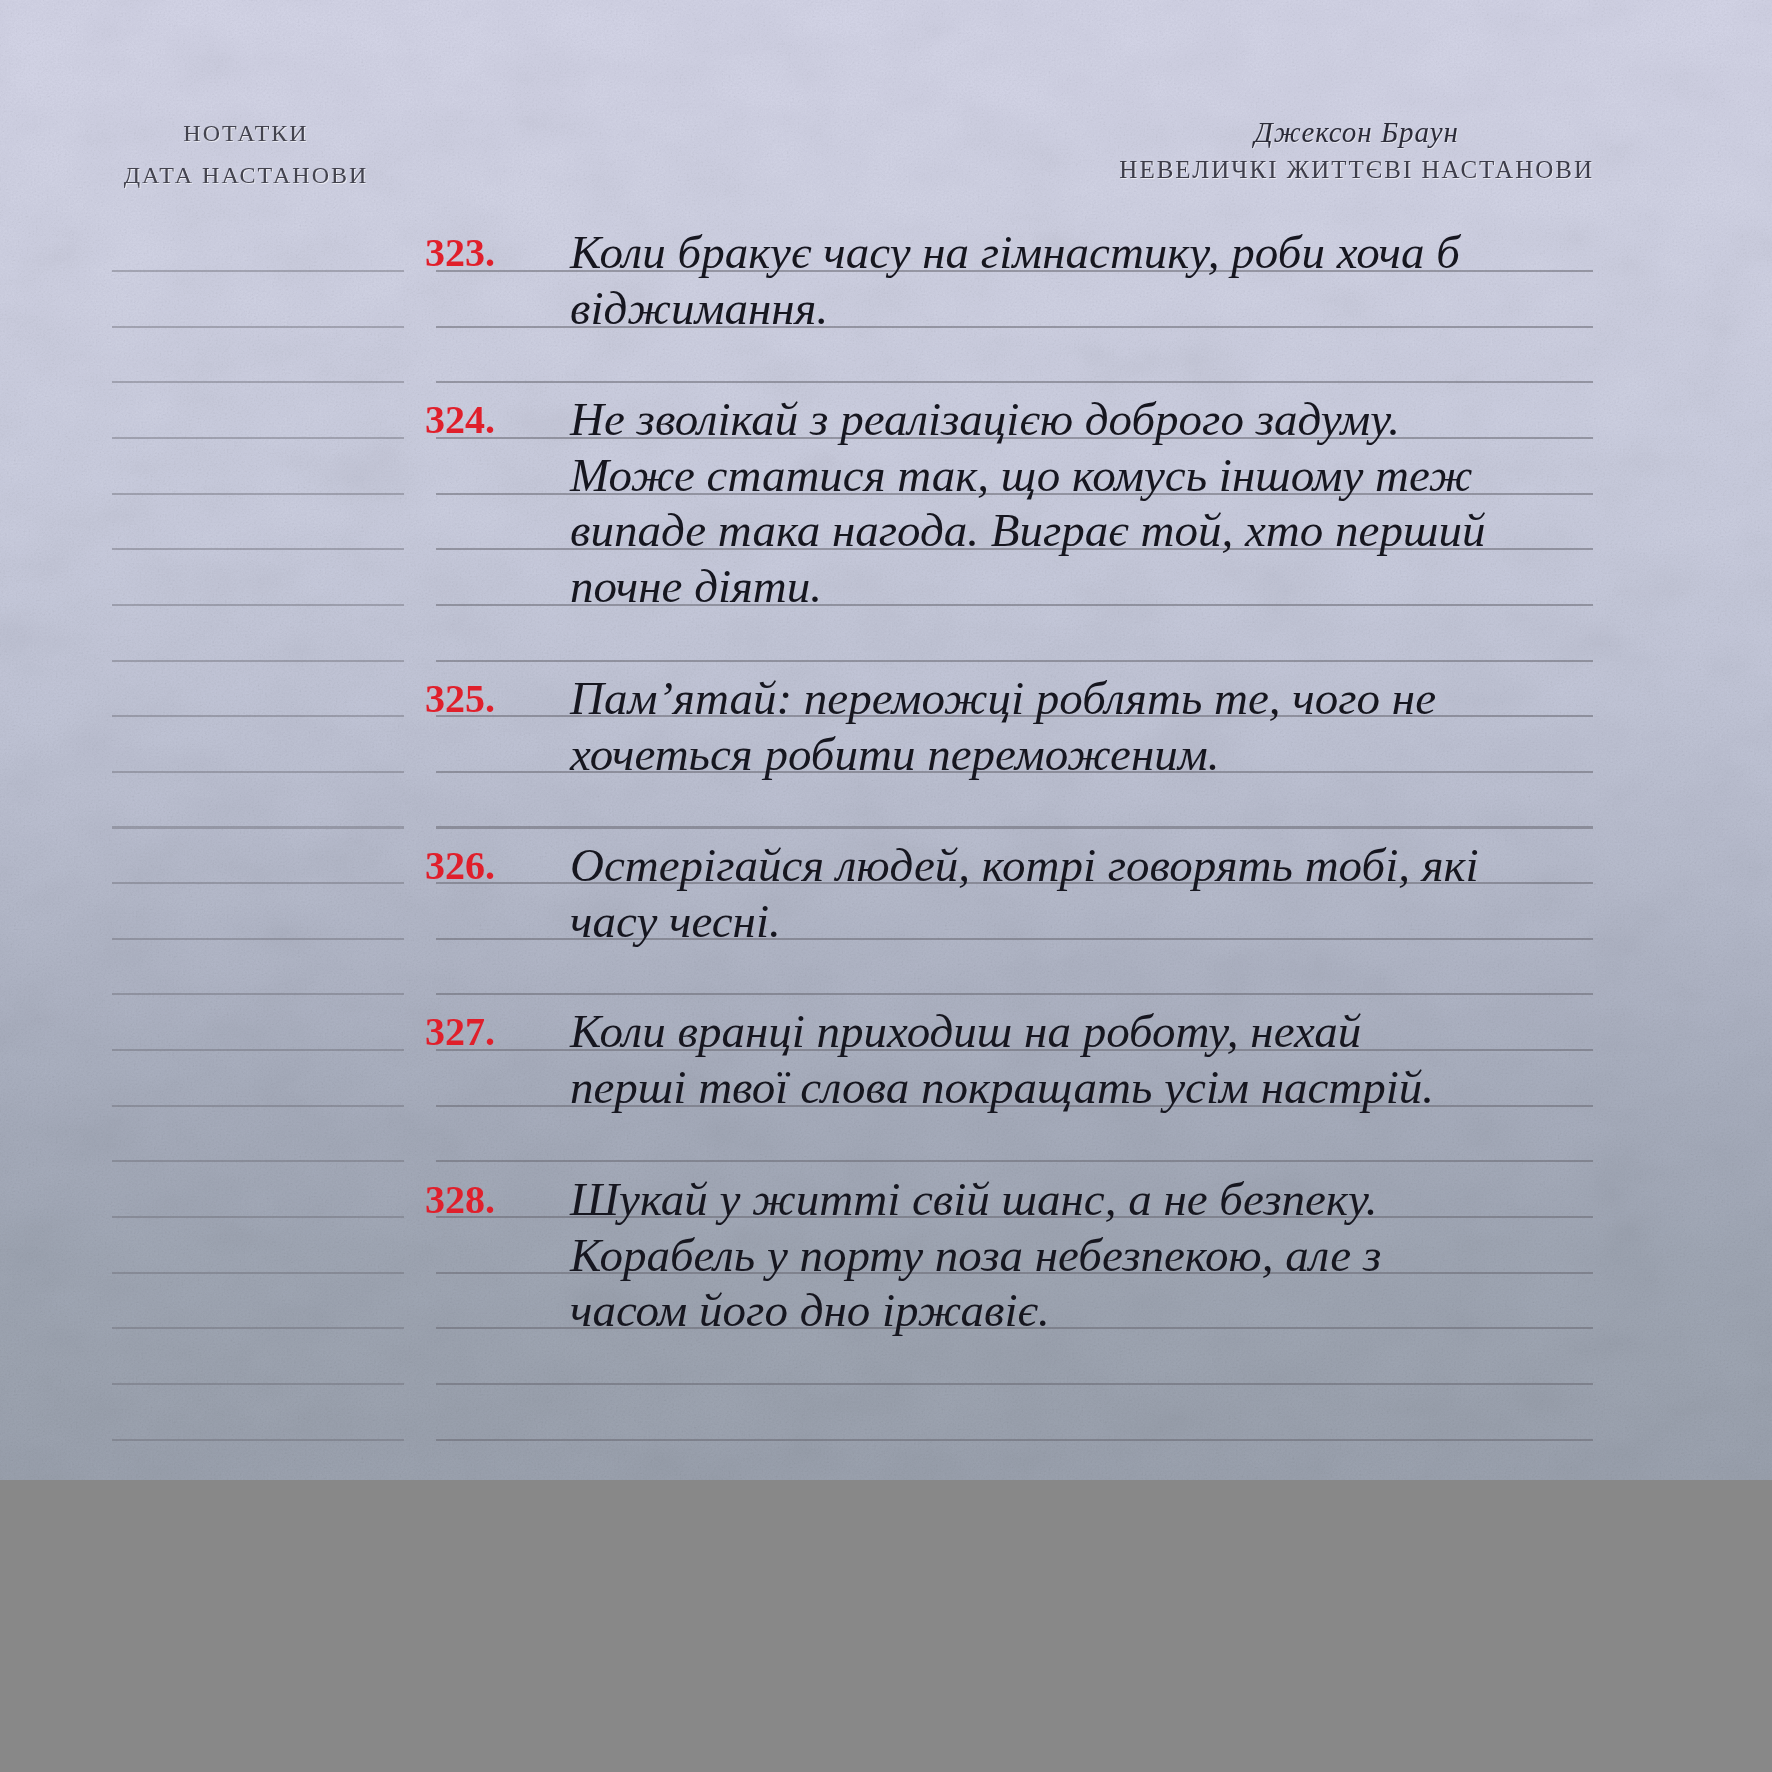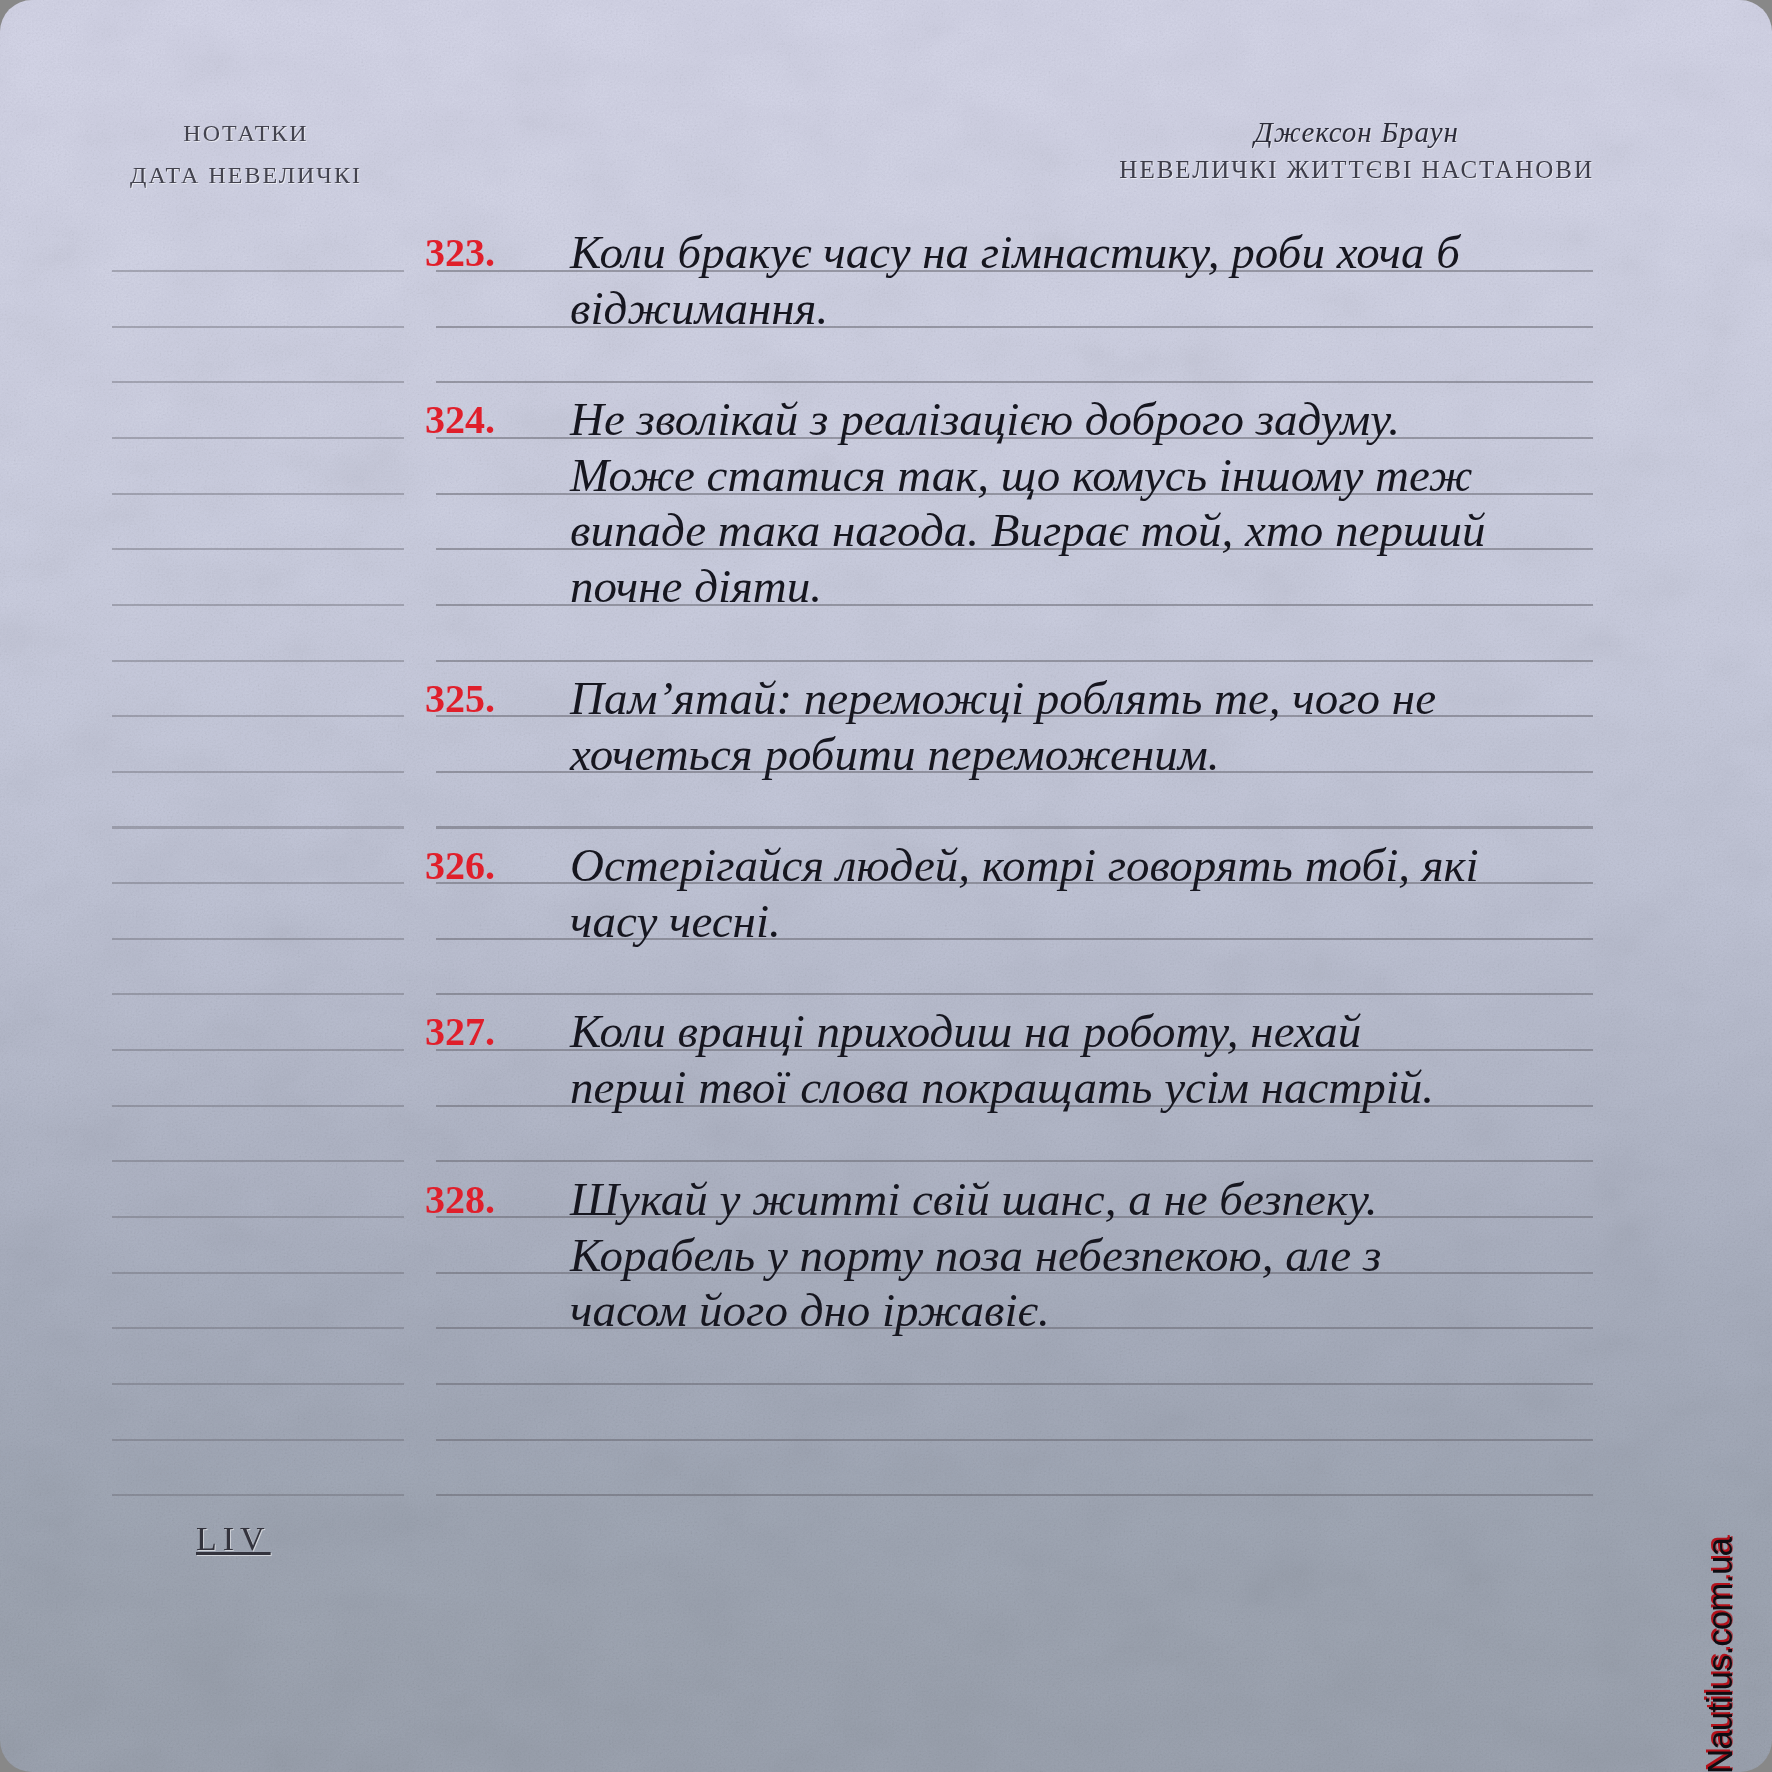--- a/index.html
+++ b/index.html
@@ -1,25 +1,24 @@
 <!DOCTYPE html>
 <html><head>
 <meta charset="utf-8">
 <style>
   html,body{margin:0;padding:0;background:#888;}
   .page{
     position:relative;
-    width:1772px;height:1772px;
+    width:1772px;height:1480px;
     overflow:hidden;
     background:linear-gradient(180deg,
       #d6d7ea 0%, #d2d4e6 18%, #cccfe1 35%,
       #c2c6d8 50%, #b5bacb 63%, #aab0c0 74%,
       #a2a9b7 85%, #9fa6b3 93%, #9da4b1 100%);
     font-family:"Liberation Serif","DejaVu Serif",serif;
-    border-radius:32px;
   }
   .texture{position:absolute;left:0;top:0;mix-blend-mode:multiply;opacity:.30;}
   .rules{
     position:absolute;
     background-image:repeating-linear-gradient(to bottom,
       rgba(104,104,114,.55) 0px, rgba(104,104,114,.55) 2px,
       rgba(0,0,0,0) 2px, rgba(0,0,0,0) 55.65px);
   }
   .rules-left{left:112px;top:270px;width:292px;height:1228px;
       background-image:repeating-linear-gradient(to bottom,
@@ -86,21 +85,21 @@
     </filter>
     <rect width="1772" height="1772" filter="url(#coarse)" opacity="0.55"></rect>
     <rect width="1772" height="1772" filter="url(#fine)" opacity="0.6"></rect>
   </svg>
 
   <div class="rules rules-left"></div>
   <div class="rules rules-main"></div>
 
   <div class="header-left">
     <div>НОТАТКИ</div>
-    <div>ДАТА НЕВЕЛИЧКІ</div>
+    <div>ДАТА НАСТАНОВИ</div>
   </div>
 
   <div class="header-right">
     <div class="author">Джексон Браун</div>
     <div class="title">НЕВЕЛИЧКІ ЖИТТЄВІ НАСТАНОВИ</div>
   </div>
 
   <div class="item" style="top:225px">
     <span class="num">323.</span>
     <div class="t-line">Коли бракує часу на гімнастику, роби хоча б</div>

